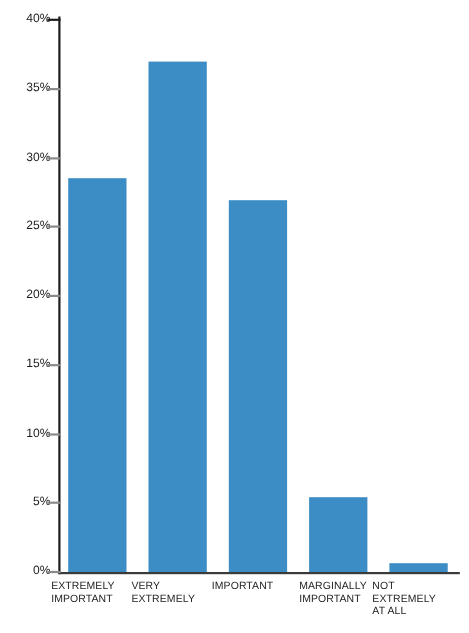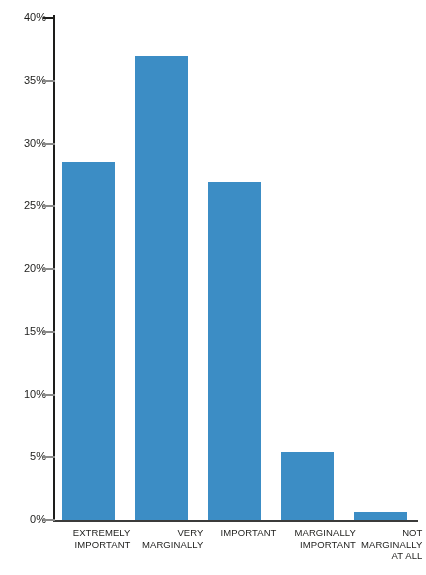--- a/index.html
+++ b/index.html
@@ -94,21 +94,21 @@
     position: absolute;
     left: 53px;
     top: 527px;
     width: 365px;
     height: 48px;
   }
   .cat-label {
     position: absolute;
     top: 0;
     width: 84px;
-    text-align: right;
+    text-align: left;
     font-size: 9.5px;
     line-height: 11.5px;
     color: #1d1d1b;
     letter-spacing: 0.1px;
     white-space: pre-line;
   }
 </style>
 </head>
 <body>
 
@@ -161,22 +161,22 @@
       <div class="bar" title="37%" style="left: 82px; width: 53px; height: 464.35px; background: rgb(60, 141, 197);"></div>
       <div class="bar" title="26.9%" style="left: 155px; width: 53px; height: 337.595px; background: rgb(60, 141, 197);"></div>
       <div class="bar" title="5.4%" style="left: 228px; width: 53px; height: 67.77px; background: rgb(60, 141, 197);"></div>
       <div class="bar" title="0.6%" style="left: 301px; width: 53px; height: 7.53px; background: rgb(60, 141, 197);"></div>
     </div>
 
   <div id="category-labels">
       <div class="cat-label" style="left: -6.5px;">EXTREMELY
 IMPORTANT</div>
       <div class="cat-label" style="left: 66.5px;">VERY
-MARGINALLY</div>
+EXTREMELY</div>
       <div class="cat-label" style="left: 139.5px;">IMPORTANT</div>
       <div class="cat-label" style="left: 219px;">MARGINALLY
 IMPORTANT</div>
       <div class="cat-label" style="left: 285.5px;">NOT
-MARGINALLY
+EXTREMELY
 AT ALL</div>
     </div>
 
 </div>
 
 </body></html>

